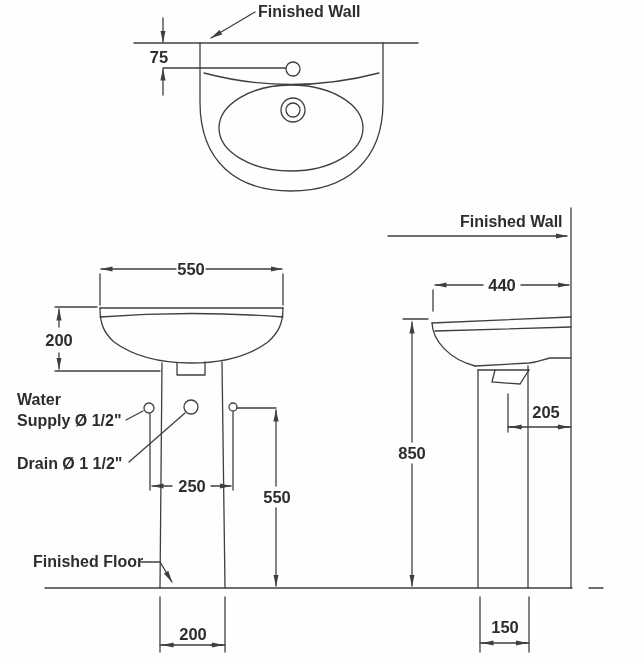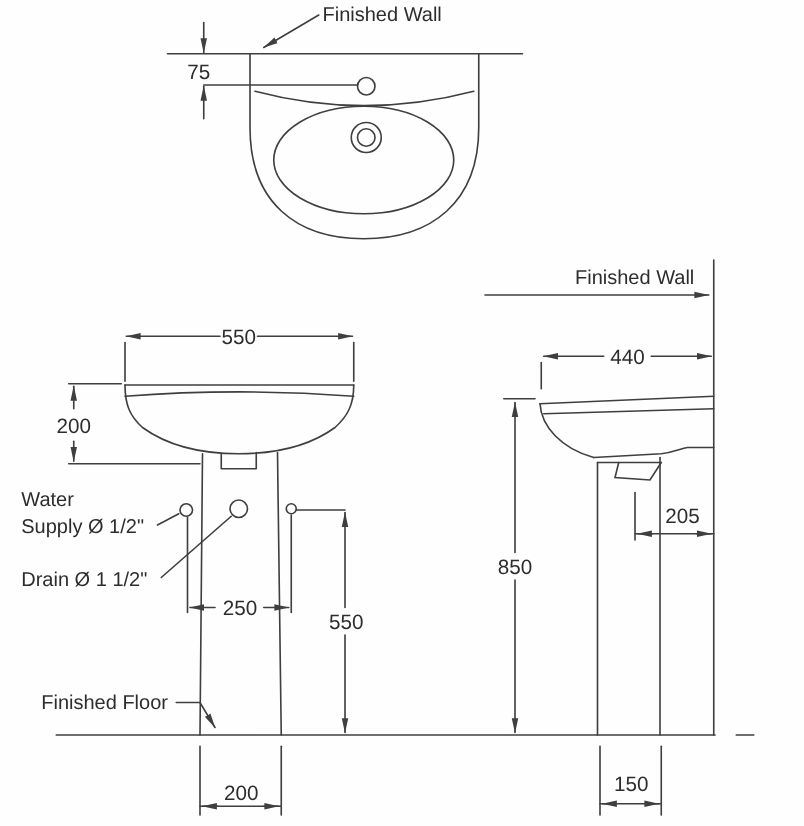--- a/index.html
+++ b/index.html
@@ -7,21 +7,21 @@
     --text:#2d2d2d;
     --background:#fefefe;
   }
   html,body{margin:0;padding:0;}
   body{
     width:643px;height:661px;
     background:var(--background);
     font-family:"Liberation Sans", sans-serif;
     overflow:hidden;
   }
-  #stage{width:627px;height:661px;position:relative;}
+  #stage{width:627px;height:661px;position:relative;font-weight:bold;}
   svg{display:block;}
   svg line, svg path, svg circle, svg ellipse, svg polyline{
     stroke:var(--line);
     stroke-width:1.3;
     fill:none;
     stroke-linecap:round;
   }
   svg text{
     fill:var(--text);
     stroke:none;

